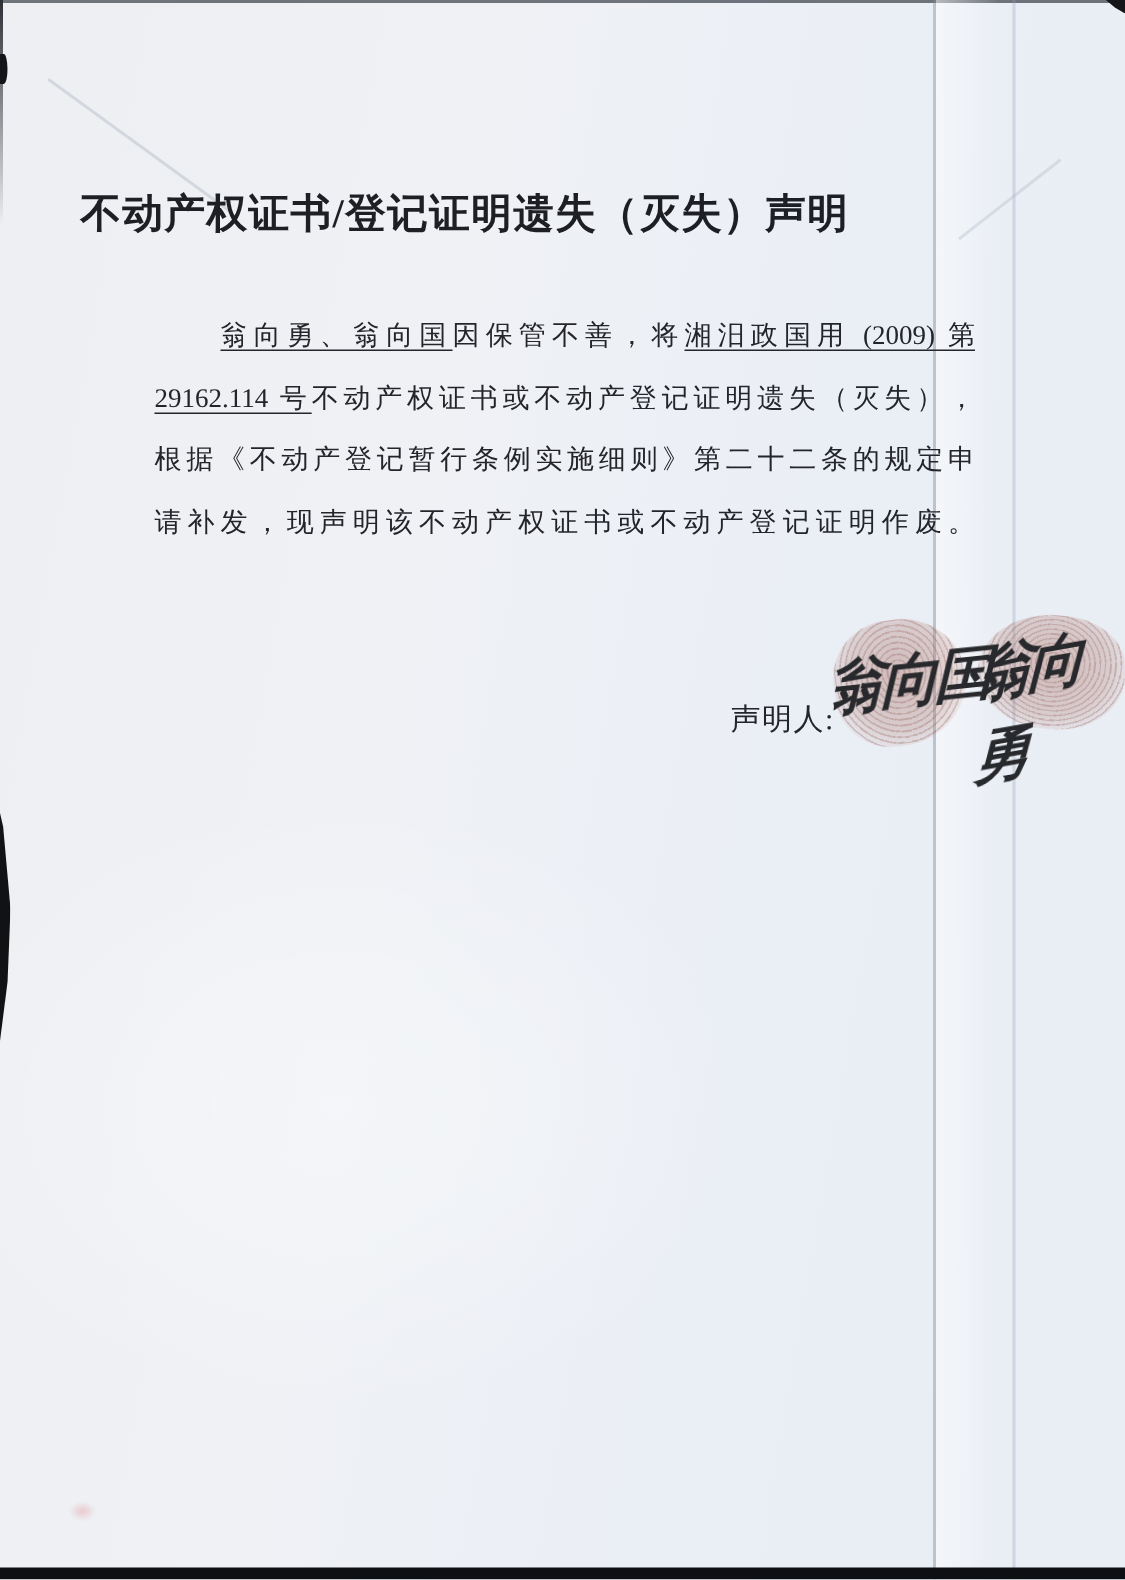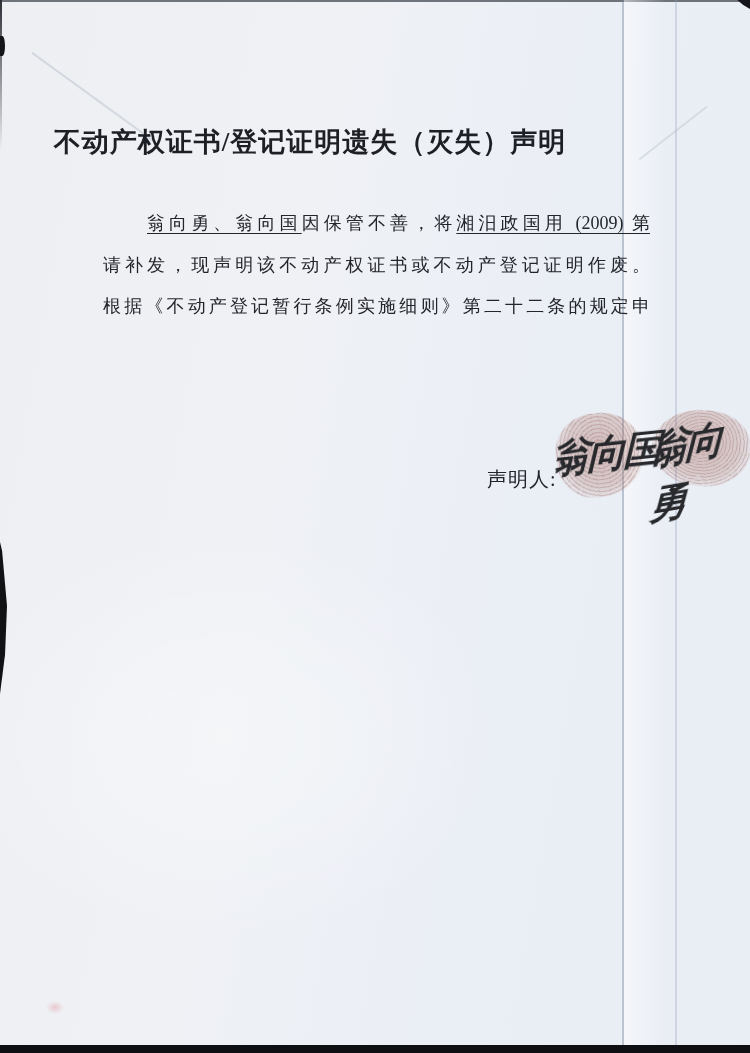--- a/index.html
+++ b/index.html
@@ -72,22 +72,23 @@
   <div class="fold-2"></div>
   <div class="crease-a"></div>
   <div class="crease-b"></div>
   <div class="pink-smudge"></div>
   <div class="bottom-strip"></div>
 
   <h1 class="title">不动产权证书/登记证明遗失（灭失）声明</h1>
 
   <div class="bodytext">
     <p class="line just indent"><span class="u">翁向勇、翁向国</span><span>因保管不善，将</span><span class="u">湘汨政国用 (2009) 第</span></p>
+    <p class="line just"><span class="u">29162.114 号</span><span>不动产权证书或不动产登记证明遗失（灭失），</span></p>
+    <p class="line just">根据《不动产登记暂行条例实施细则》第二十二条的规定申</p>
     <p class="line just">请补发，现声明该不动产权证书或不动产登记证明作废。</p>
-    <p class="line just">根据《不动产登记暂行条例实施细则》第二十二条的规定申</p>
   </div>
 
   <span class="sig-label">声明人:</span>
 
   <div class="fingerprint fp-1"></div>
   <div class="fingerprint fp-2"></div>
 
   <span class="hand hand-1">翁向国</span>
   <span class="hand hand-2">翁向勇</span>
 

